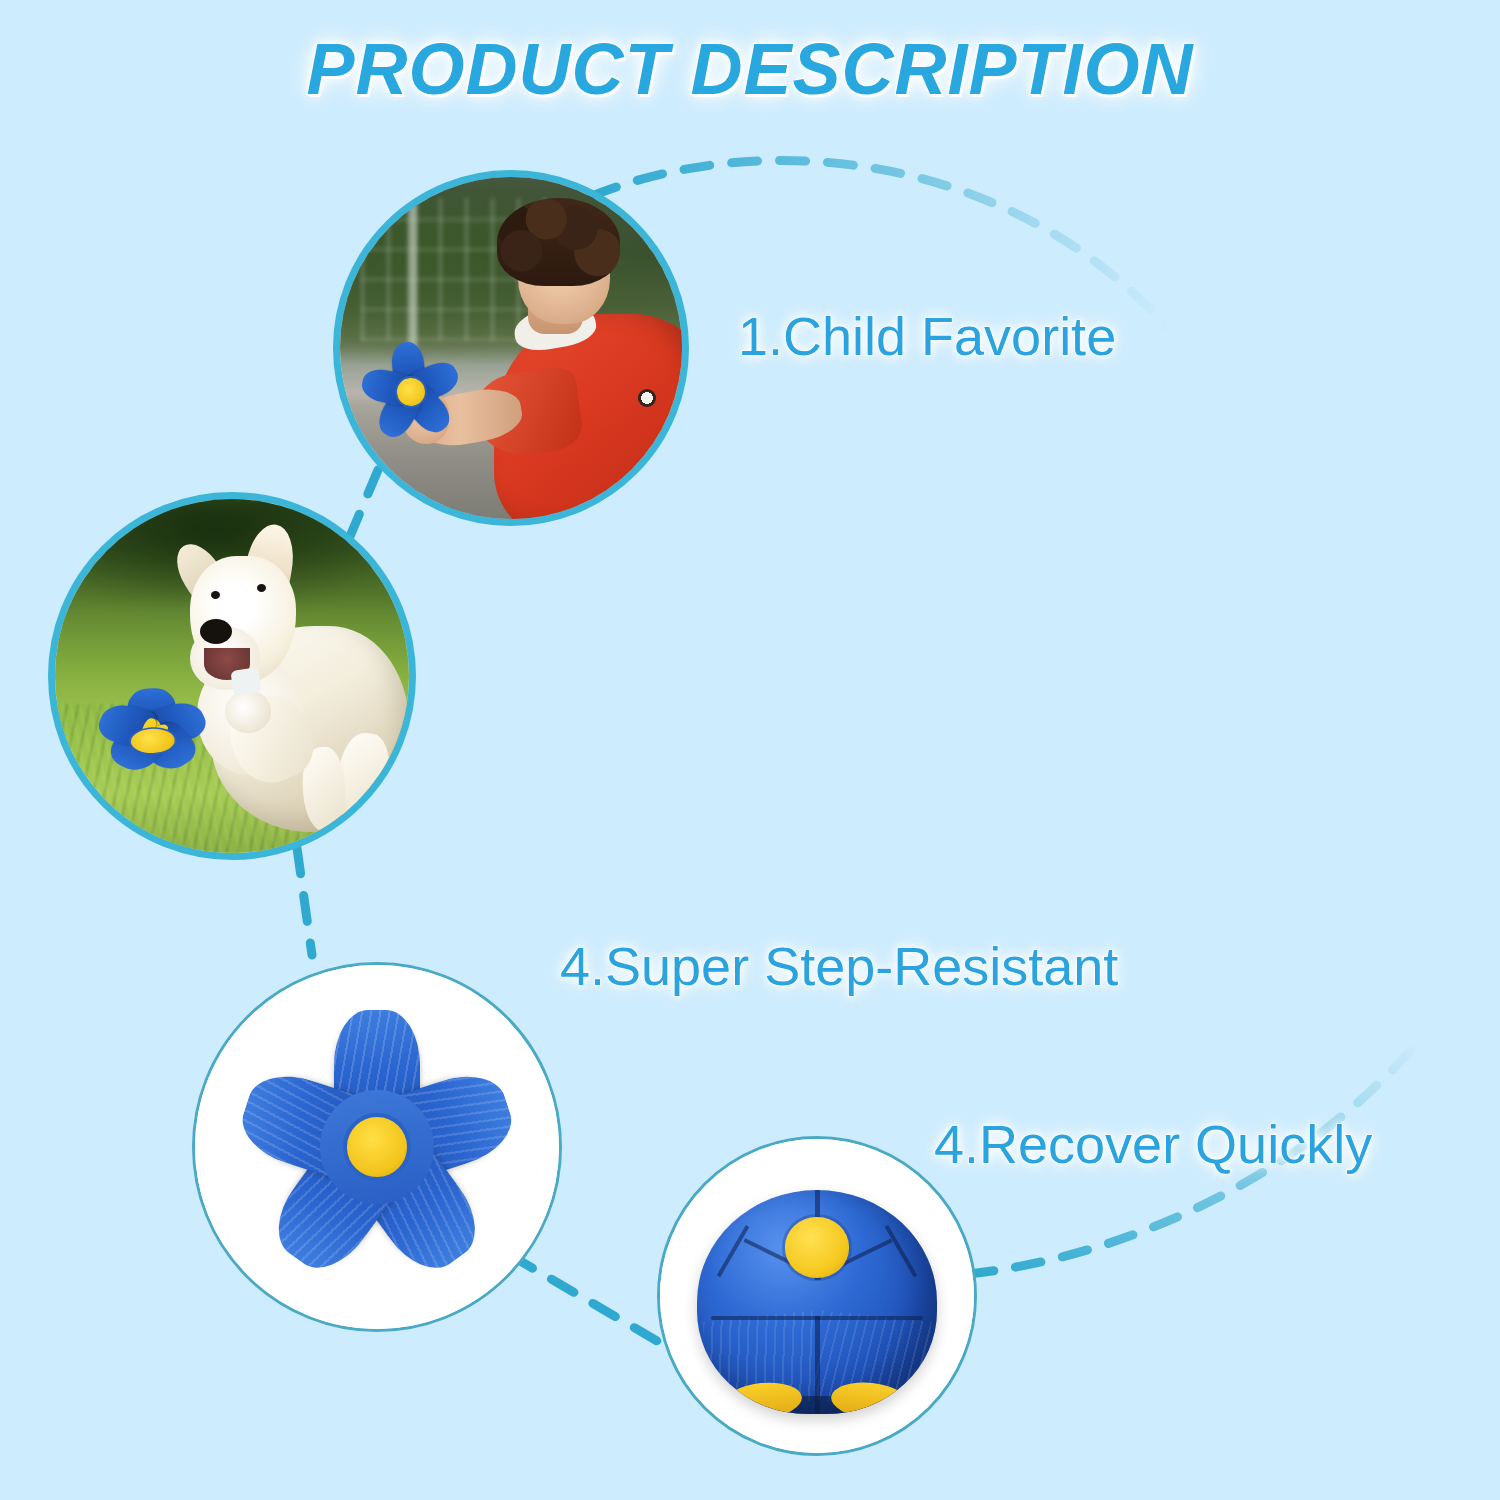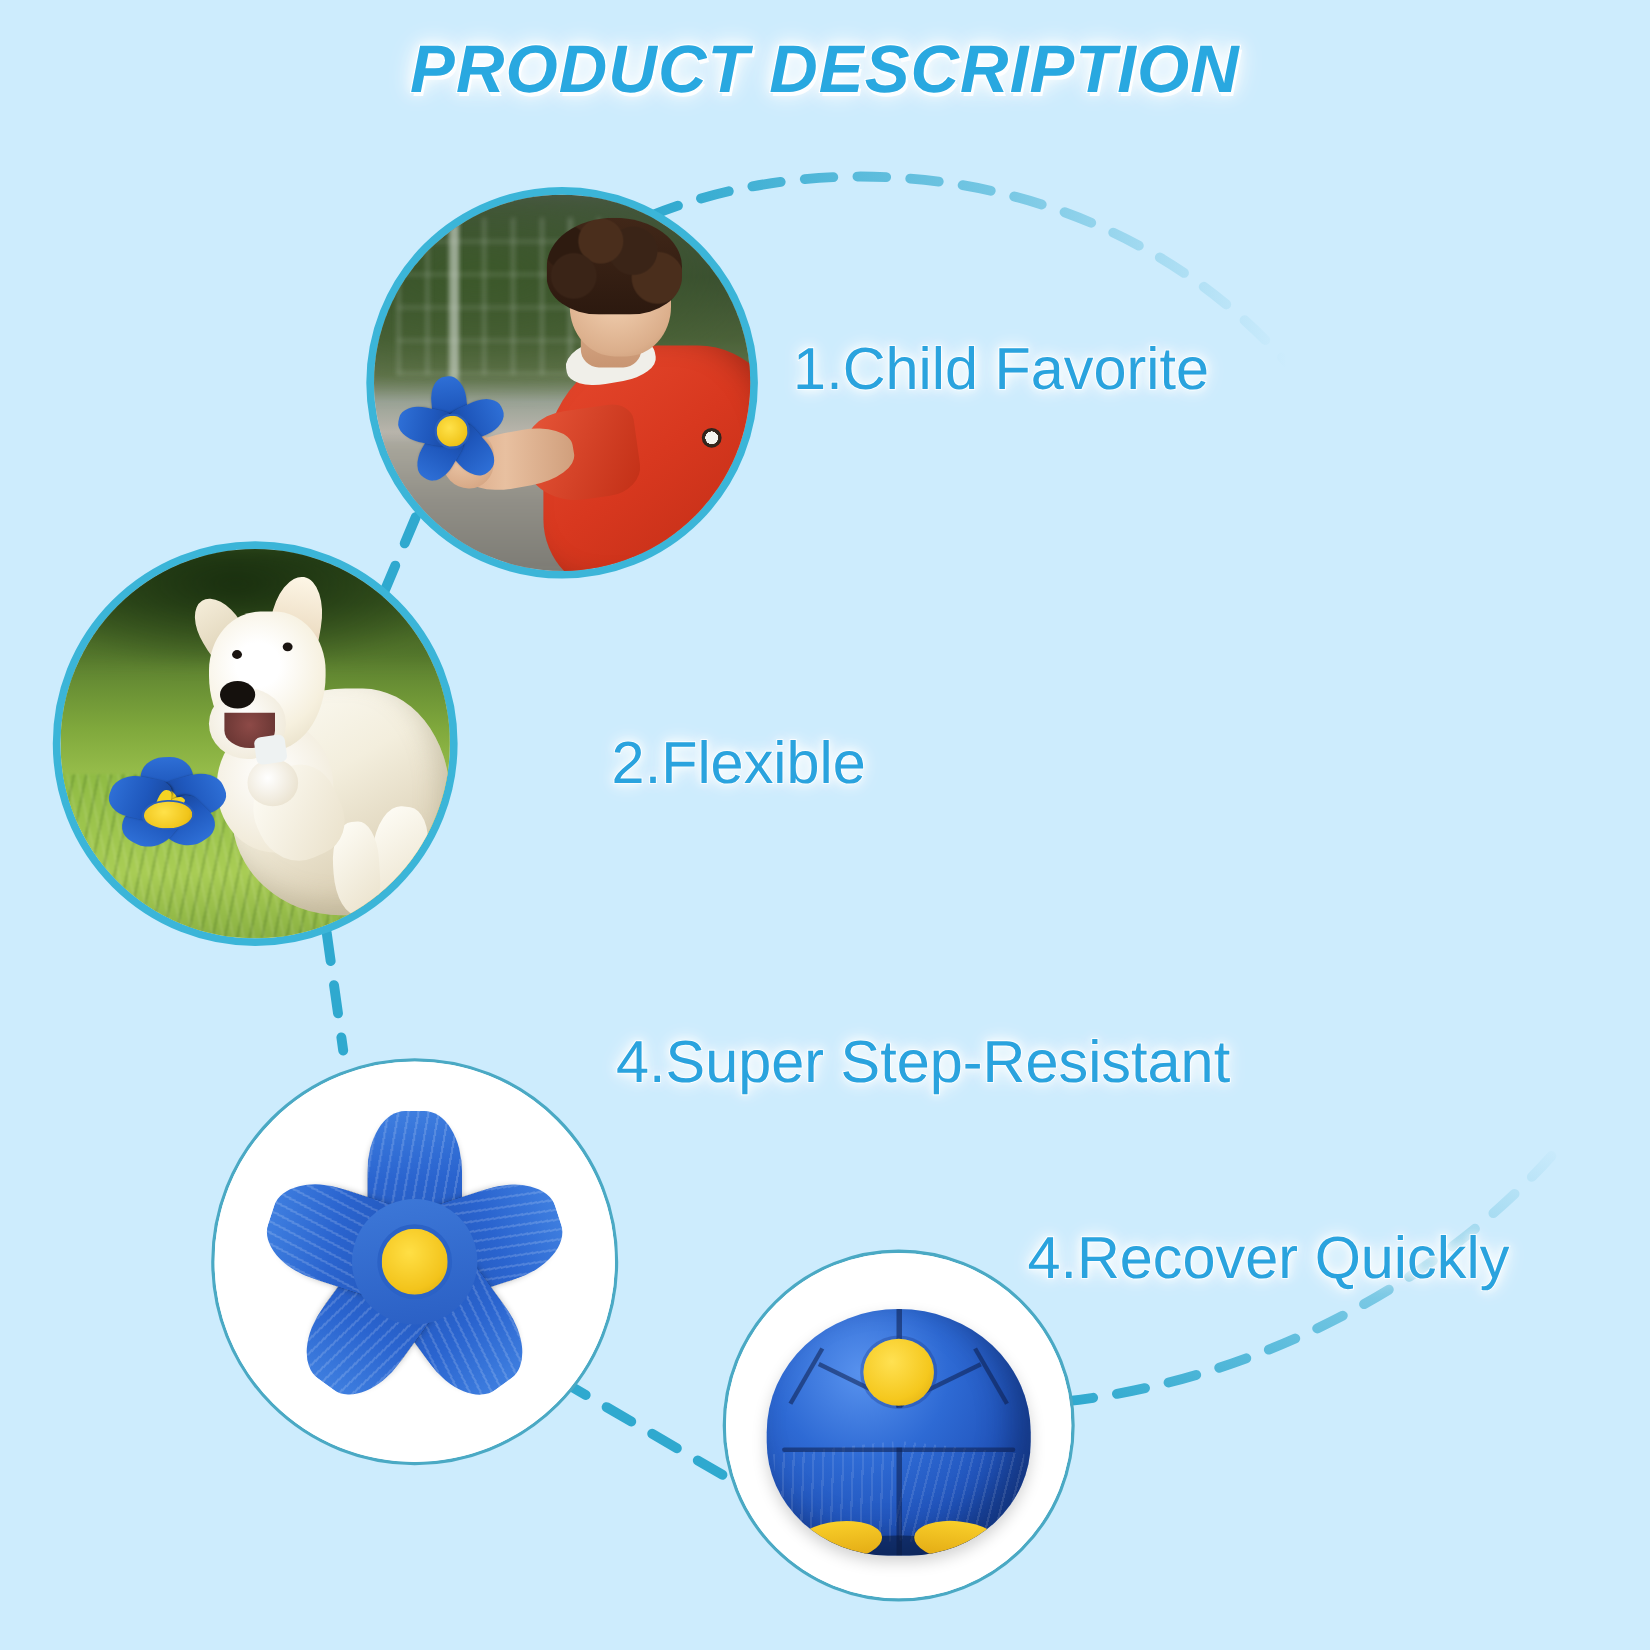--- a/index.html
+++ b/index.html
@@ -22,21 +22,21 @@
     overflow: hidden;
   }
 
   
   .page-title {
     position: absolute;
     top: 28px;
     left: 0;
     width: 1500px;
     text-align: center;
-    font-size: 61px;
+    font-size: 72px;
     font-weight: bold;
     font-style: italic;
     letter-spacing: 1px;
     color: #29a8e0;
     -webkit-text-stroke: 2px #ffffff;
     paint-order: stroke fill;
     text-shadow:
       0 0 10px #ffffff,
       0 0 18px #ffffff,
       0 0 26px #ffffff,
@@ -53,21 +53,21 @@
     color: #2aa3de;
     -webkit-text-stroke: 1.5px #ffffff;
     paint-order: stroke fill;
     text-shadow:
       0 0 8px #ffffff,
       0 0 14px #ffffff,
       0 0 20px #ffffff;
     white-space: nowrap;
     font-family: "Liberation Sans", sans-serif;
   }
-  #label-1 { left: 721px; top: 305px; }
+  #label-1 { left: 738px; top: 305px; }
   #label-2 { left: 556px; top: 663px; }
   #label-3 { left: 560px; top: 935px; }
   #label-4 { left: 934px; top: 1113px; }
 
   
   .connectors {
     position: absolute;
     left: 0;
     top: 0;
     width: 1500px;
@@ -583,17 +583,16 @@
         <div class="seam s2"></div>
         <div class="cap"></div>
         <div class="footdark"></div>
         <div class="footyellow l"></div>
         <div class="footyellow r"></div>
       </div>
     </div>
   </div>
 
   <div class="step-label" id="label-1">1.Child Favorite</div>
-  <div class="step-label" id="label-2">2.Flexible</div>
   <div class="step-label" id="label-3">4.Super Step-Resistant</div>
   <div class="step-label" id="label-4">4.Recover Quickly</div>
 
 </div>
 
 </body></html>

